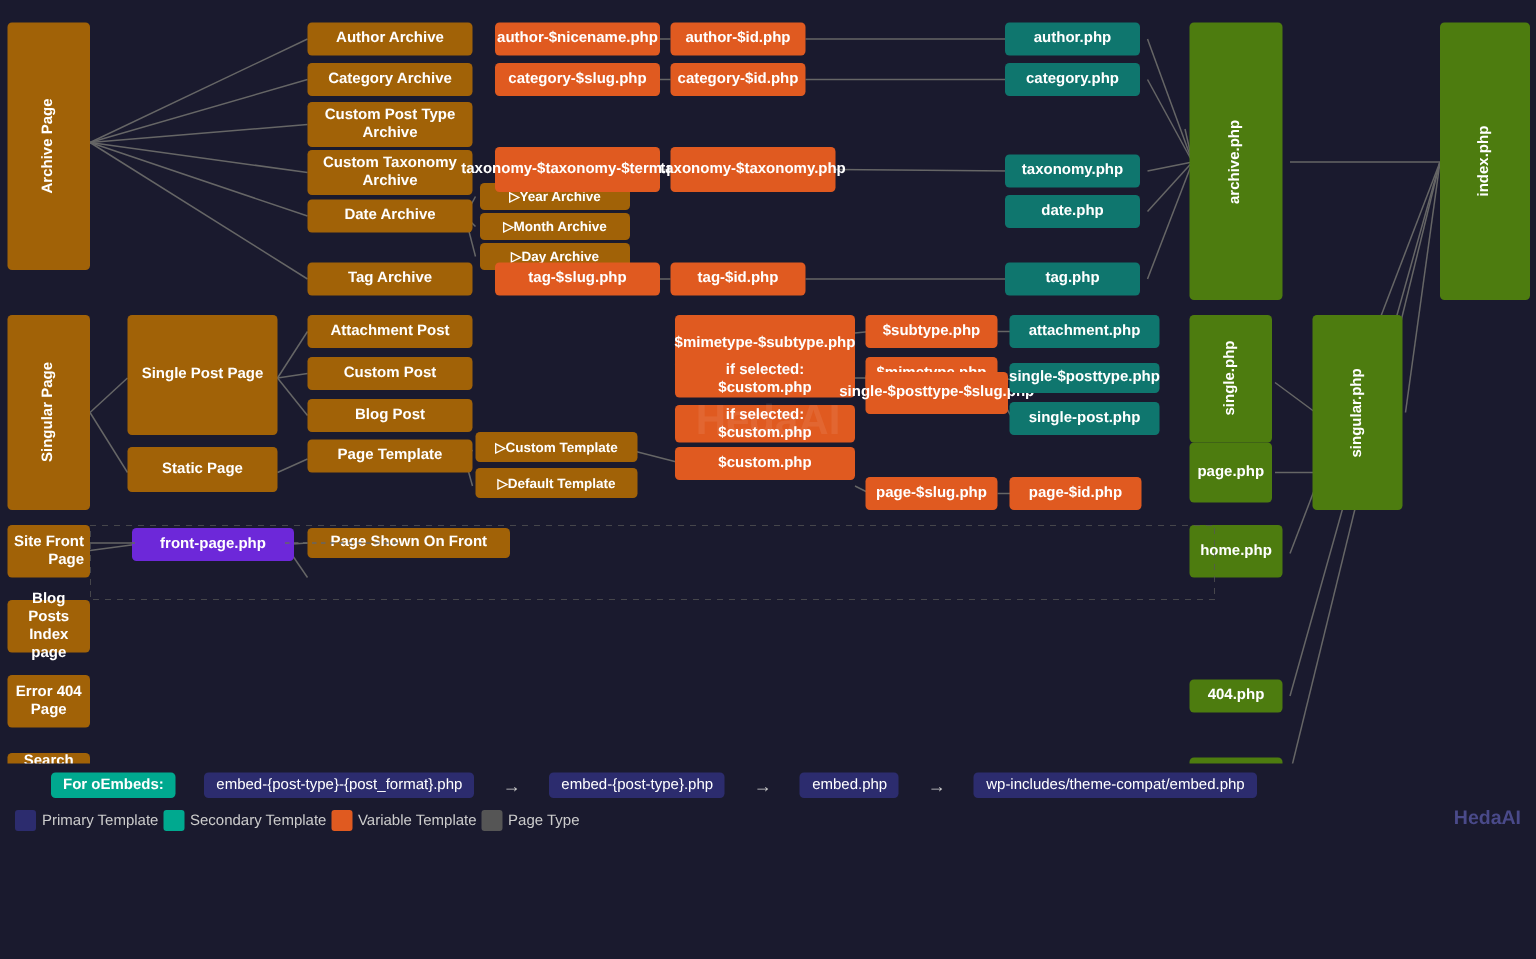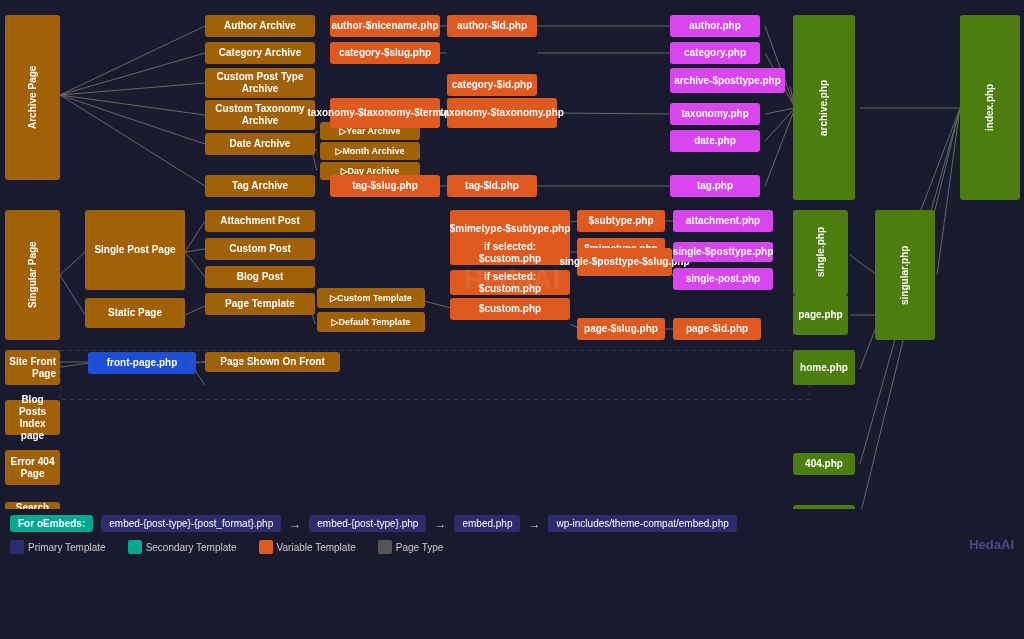--- a/index.html
+++ b/index.html
@@ -29,39 +29,40 @@
       text-align: center;
       font-size: 10px;
       font-weight: bold;
       border-radius: 3px;
       padding: 3px 4px;
       line-height: 1.2;
     }
 
     .node-dark { background: #a16207; color: #fff; }
     .node-primary { background: #4d7c0f; color: #fff; align-items: center; }
-    .node-secondary { background: #1d4ed8; color: #fff; }
+    .node-secondary { background: #6d28d9; color: #fff; }
     .node-variable { background: #e05a20; color: #fff; }
-    .node-teal { background: #d946ef; color: #fff; }
+    .node-teal { background: #0f766e; color: #fff; }
 
     
     .connector-svg {
       position: absolute;
       top: 0;
       left: 0;
       width: 100%;
       height: 100%;
       pointer-events: none;
     }
 
     .embeds-row {
       display: flex;
       align-items: center;
-      gap: 8px;
+      gap: 19px;
       margin-bottom: 8px;
+      margin-left: 24px;
     }
 
     .embeds-label {
       background: #00a98f;
       color: #fff;
       padding: 3px 8px;
       border-radius: 3px;
       font-size: 10px;
       font-weight: bold;
       white-space: nowrap;
@@ -76,21 +77,21 @@
     }
 
     .arrow-text {
       color: #ccc;
       font-size: 12px;
     }
 
     .legend-row {
       display: flex;
       align-items: flex-start;
-      gap: 22px;
+      gap: 3px;
     }
 
     .legend-item {
       display: flex;
       align-items: center;
       gap: 4px;
       font-size: 10px;
       color: #ccc;
     }
 
@@ -245,27 +246,24 @@
   </div>
 
   <div class="node node-variable" style="left:447px;top:15px;width:90px;height:22px;">
     <span>author-$id.php</span>
   </div>
 
   <div class="node node-variable" style="left:330px;top:42px;width:110px;height:22px;">
     <span>category-$slug.php</span>
   </div>
 
-  <div class="node node-variable" style="left:447px;top:42px;width:90px;height:22px;margin-top:32px;">
+  <div class="node node-variable" style="left:447px;top:42px;width:90px;height:22px;">
     <span>category-$id.php</span>
   </div>
 
-  <div class="node node-teal" style="left:670px;top:68px;width:115px;height:25px;">
-    <span>archive-$posttype.php</span>
-  </div>
 
   <div class="node node-variable" style="left:330px;top:98px;width:110px;height:30px;">
     <span>taxonomy-$taxonomy-$term.php</span>
   </div>
 
   <div class="node node-variable" style="left:447px;top:98px;width:110px;height:30px;">
     <span>taxonomy-$taxonomy.php</span>
   </div>
 
   <div class="node node-variable" style="left:330px;top:175px;width:110px;height:22px;">

